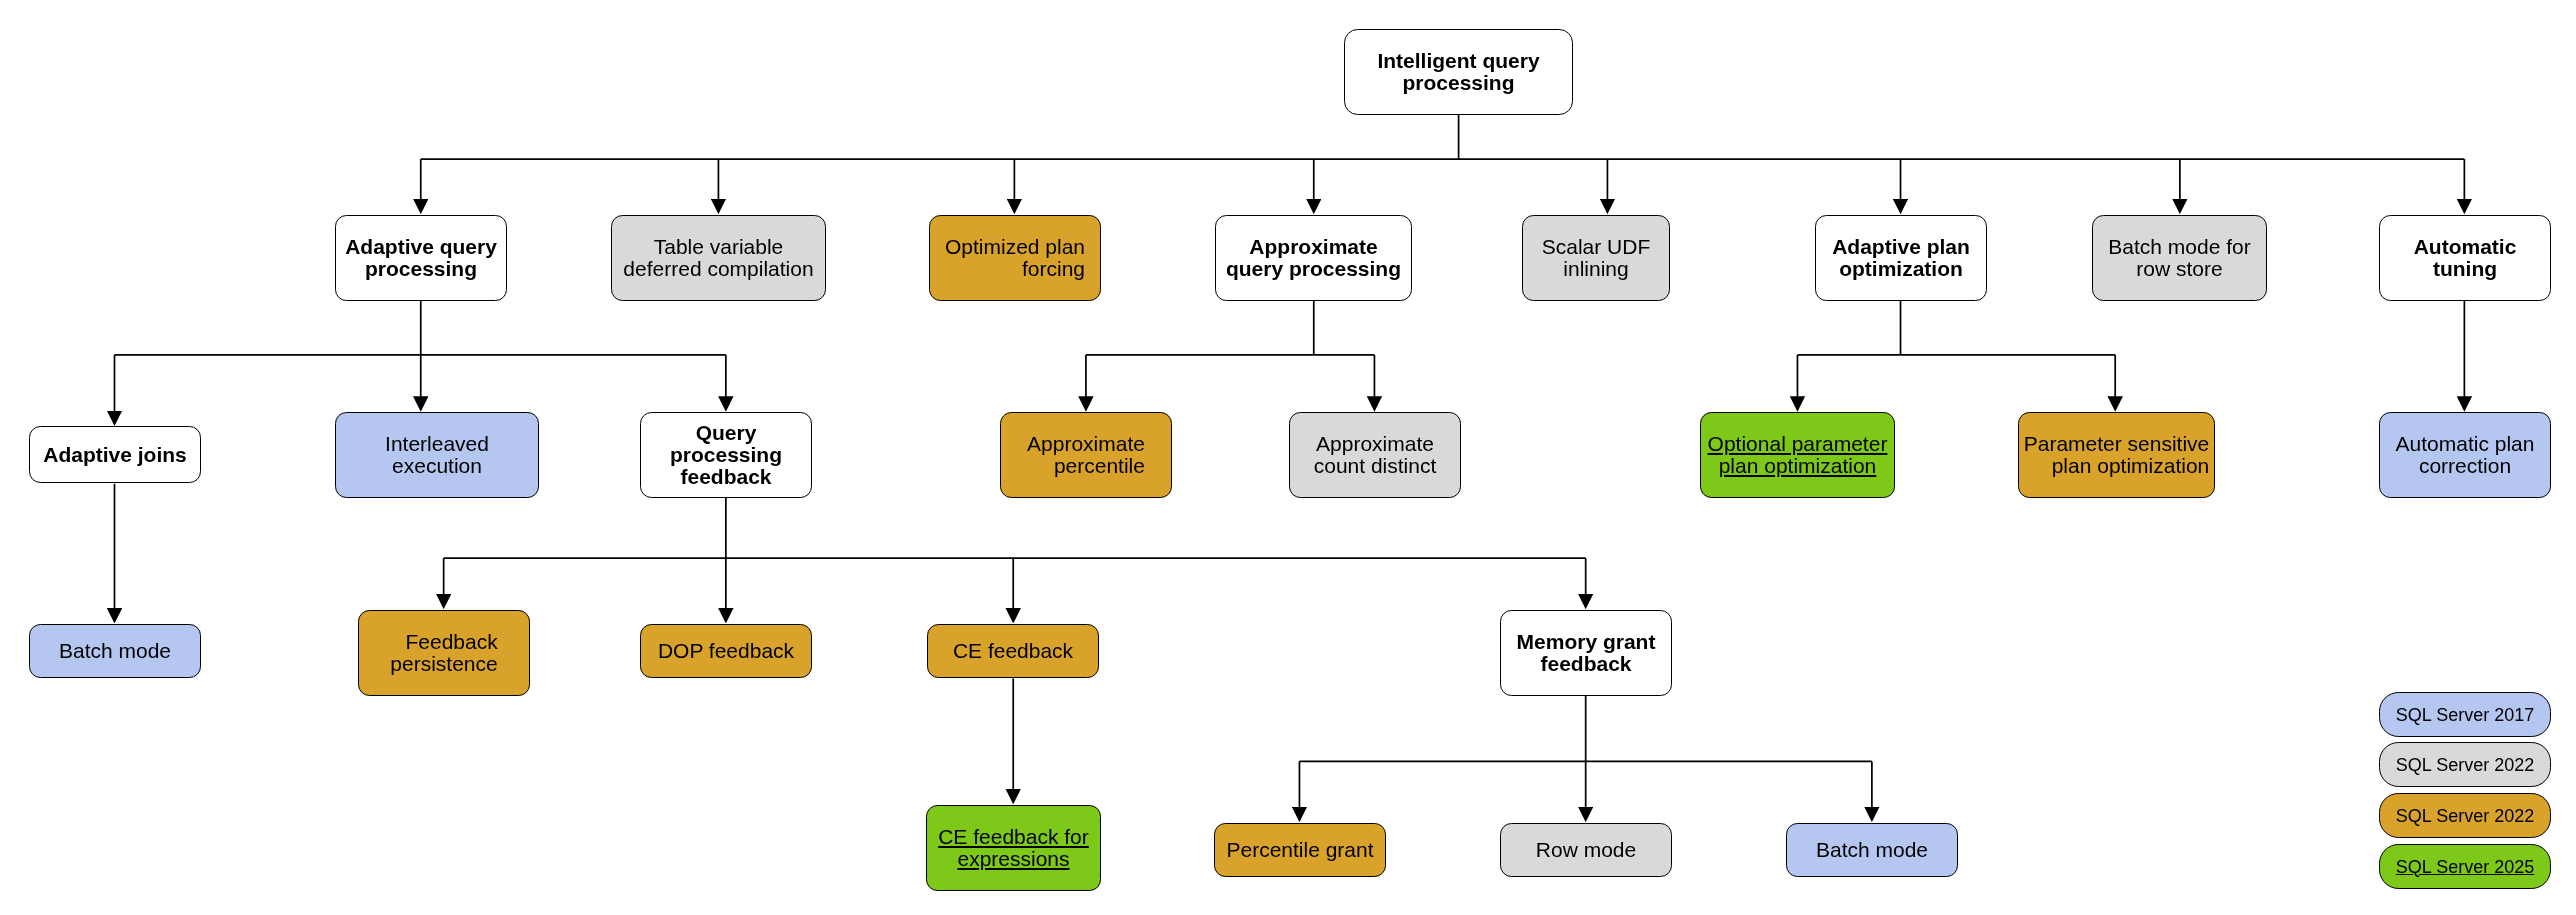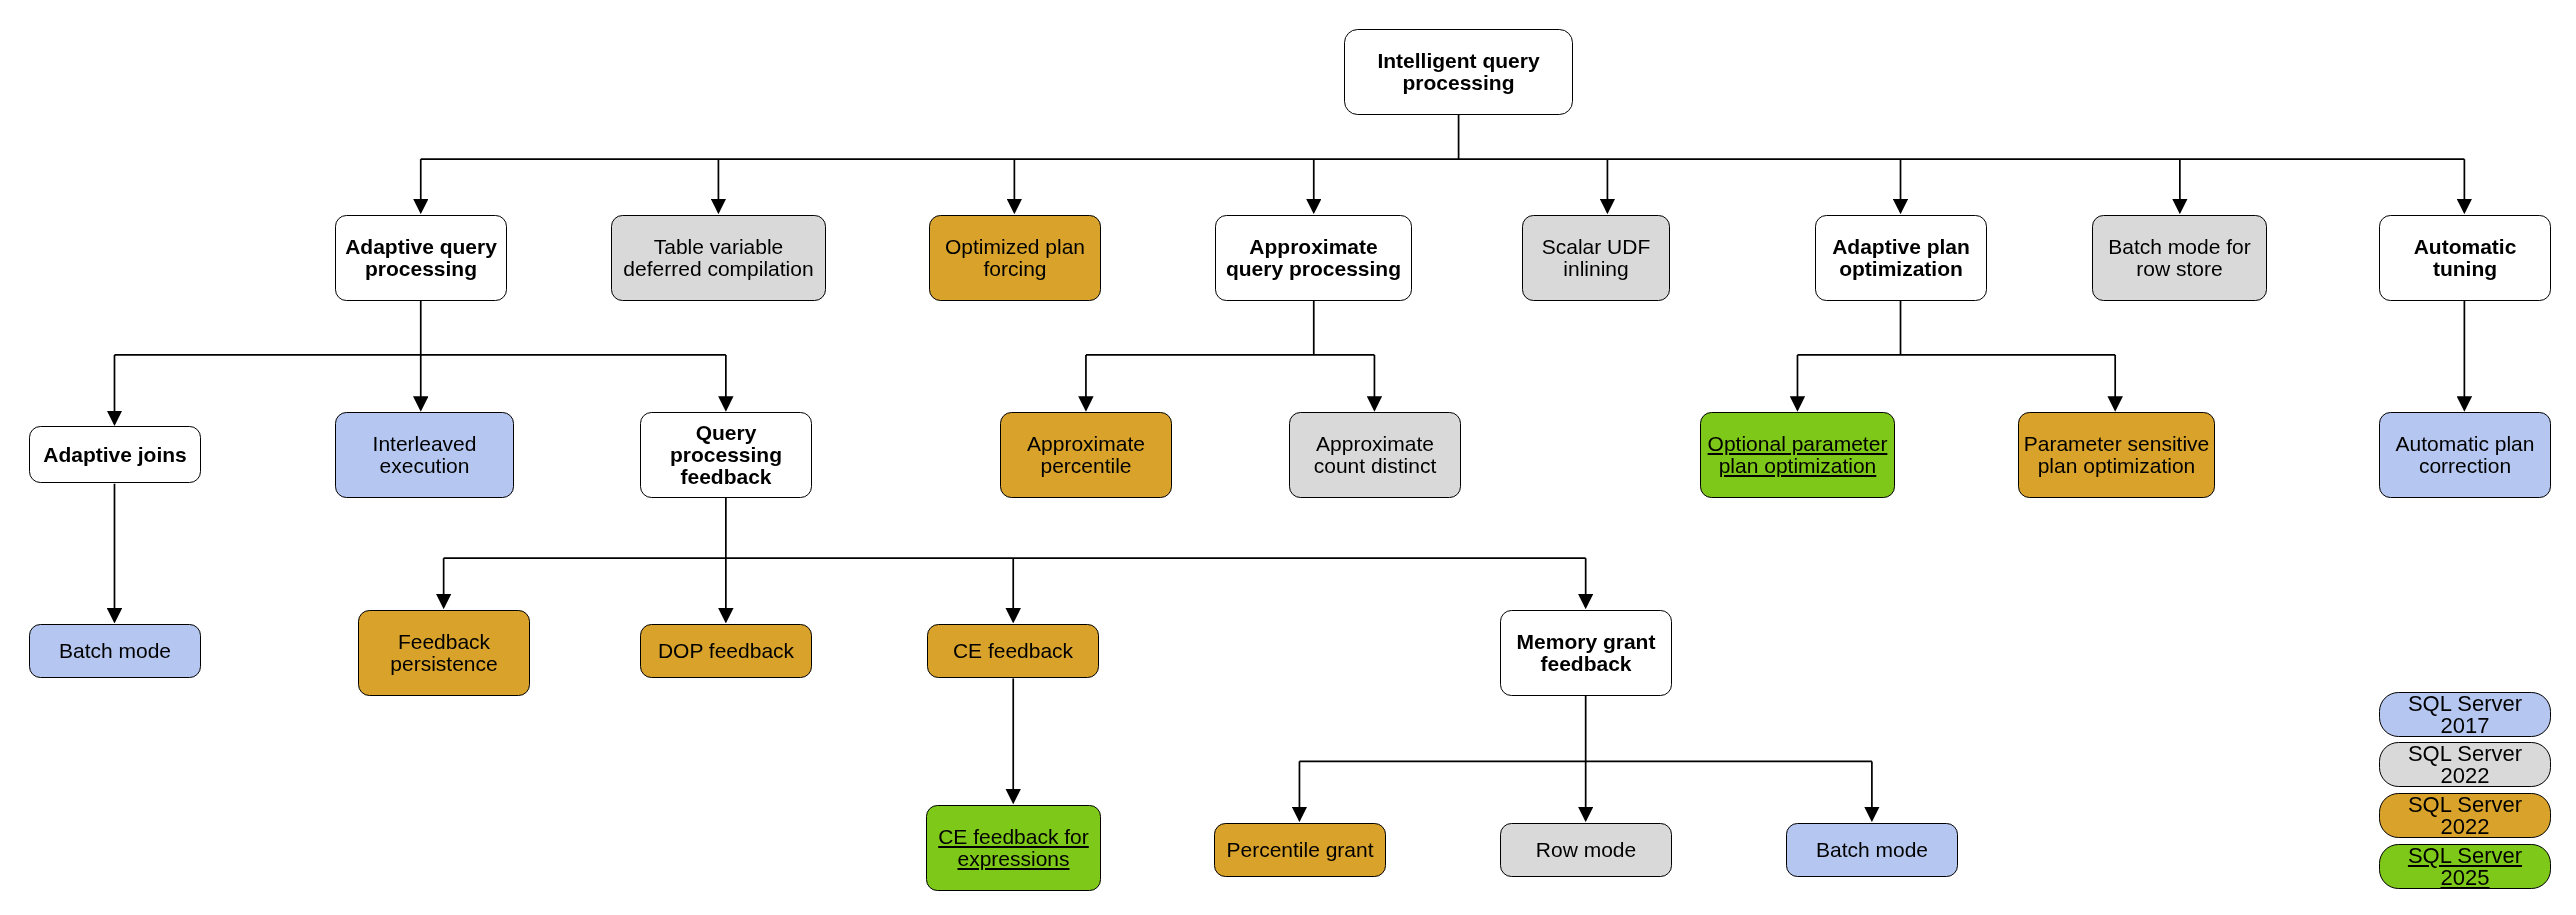--- a/index.html
+++ b/index.html
@@ -11,23 +11,23 @@
     border:1.7px solid #000;border-radius:11.4px;
     background:var(--plain,#fff);color:#000;
     display:flex;align-items:center;justify-content:center;
     text-align:center;font-size:21px;line-height:22px;
     white-space:pre-line;padding:0 3.4px;
   }
   .root{border-radius:13.7px;}
   .bold{font-weight:bold;}
   .v2017{background:var(--sql2017,#B5C7F0);}
   .v2019{background:var(--sql2019,#D9D9D9);}
-  .v2022{background:var(--sql2022,#D9A32B);}
+  .v2022{background:var(--sql2022,#D9A32B);text-align:right;}
   .v2025{background:var(--sql2025,#7DC819);text-decoration:underline;}
-  .legend-pill{border-radius:19.5px;font-size:22px;}
+  .legend-pill{border-radius:19.5px;font-size:18px;}
 </style>
 </head>
 <body>
 
 <div class="canvas">
 
   <svg class="connectors" width="2576" height="916" viewBox="0 0 4500 1600">
     <defs>
       <marker id="arr" viewBox="0 0 10 10" refX="8.5" refY="5" markerWidth="9" markerHeight="9" orient="auto">
         <path d="M0,0 L10,5 L0,10 z" fill="#000"></path>
@@ -93,21 +93,21 @@
   <div class="node v2019" style="left:1522px;top:215px;width:148px;height:86px">Scalar UDF
 inlining</div>
   <div class="node bold" style="left:1815px;top:215px;width:172px;height:86px">Adaptive plan
 optimization</div>
   <div class="node v2019" style="left:2092px;top:215px;width:175px;height:86px">Batch mode for
 row store</div>
   <div class="node bold" style="left:2379px;top:215px;width:172px;height:86px">Automatic
 tuning</div>
 
   <div class="node bold" style="left:29px;top:426px;width:172px;height:57px">Adaptive joins</div>
-  <div class="node v2017" style="left:335px;top:412px;width:179px;height:86px">Interleaved
+  <div class="node v2017" style="left:335px;top:412px;width:204px;height:86px">Interleaved
 execution</div>
   <div class="node bold" style="left:640px;top:412px;width:172px;height:86px">Query processing
 feedback</div>
   <div class="node v2022" style="left:1000px;top:412px;width:172px;height:86px">Approximate
 percentile</div>
   <div class="node v2019" style="left:1289px;top:412px;width:172px;height:86px">Approximate
 count distinct</div>
   <div class="node v2025" style="left:1700px;top:412px;width:195px;height:86px">Optional parameter
 plan optimization</div>
   <div class="node v2022" style="left:2018px;top:412px;width:197px;height:86px">Parameter sensitive

